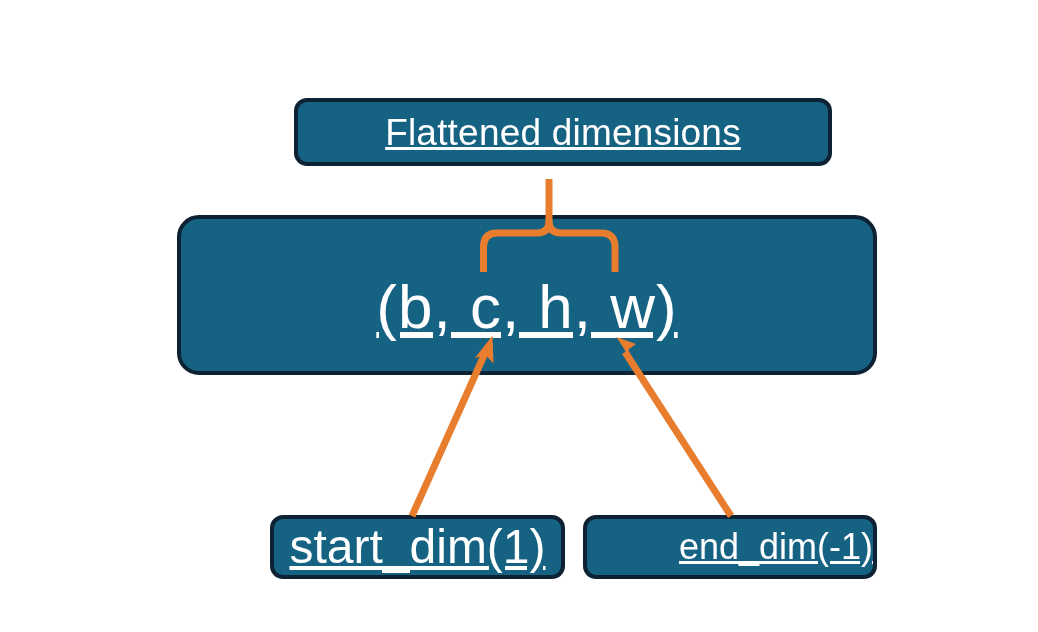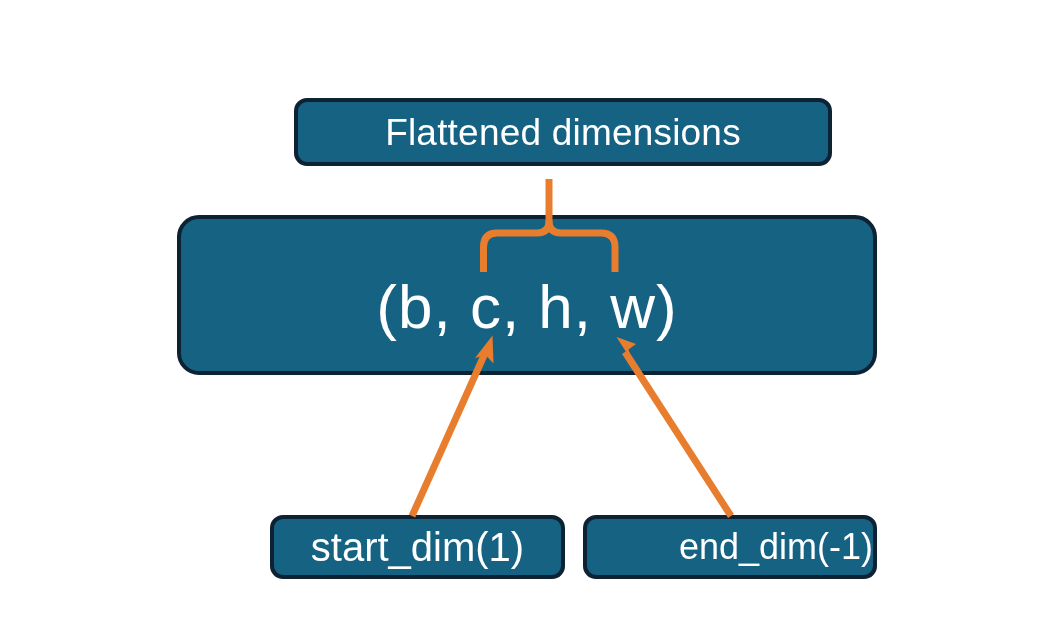--- a/index.html
+++ b/index.html
@@ -25,20 +25,21 @@
     align-items: center;
     justify-content: center;
     color: #ffffff;
     line-height: 1;
     white-space: nowrap;
     z-index: 2;
   }
   .node-label {
     color: #ffffff;
     display: block;
+    text-decoration: underline;
   }
   
   #node-flattened {
     left: 294px;
     top: 98px;
     width: 538px;
     height: 68px;
     border-radius: 13px;
   }
   #node-flattened .node-label {
@@ -62,21 +63,21 @@
   }
   
   #node-start-dim {
     left: 270px;
     top: 515px;
     width: 295px;
     height: 64px;
     border-radius: 13px;
   }
   #node-start-dim .node-label {
-    font-size: 40px;
+    font-size: 48px;
   }
   
   #node-end-dim {
     left: 583px;
     top: 515px;
     width: 294px;
     height: 64px;
     border-radius: 13px;
     justify-content: flex-end;
   }

